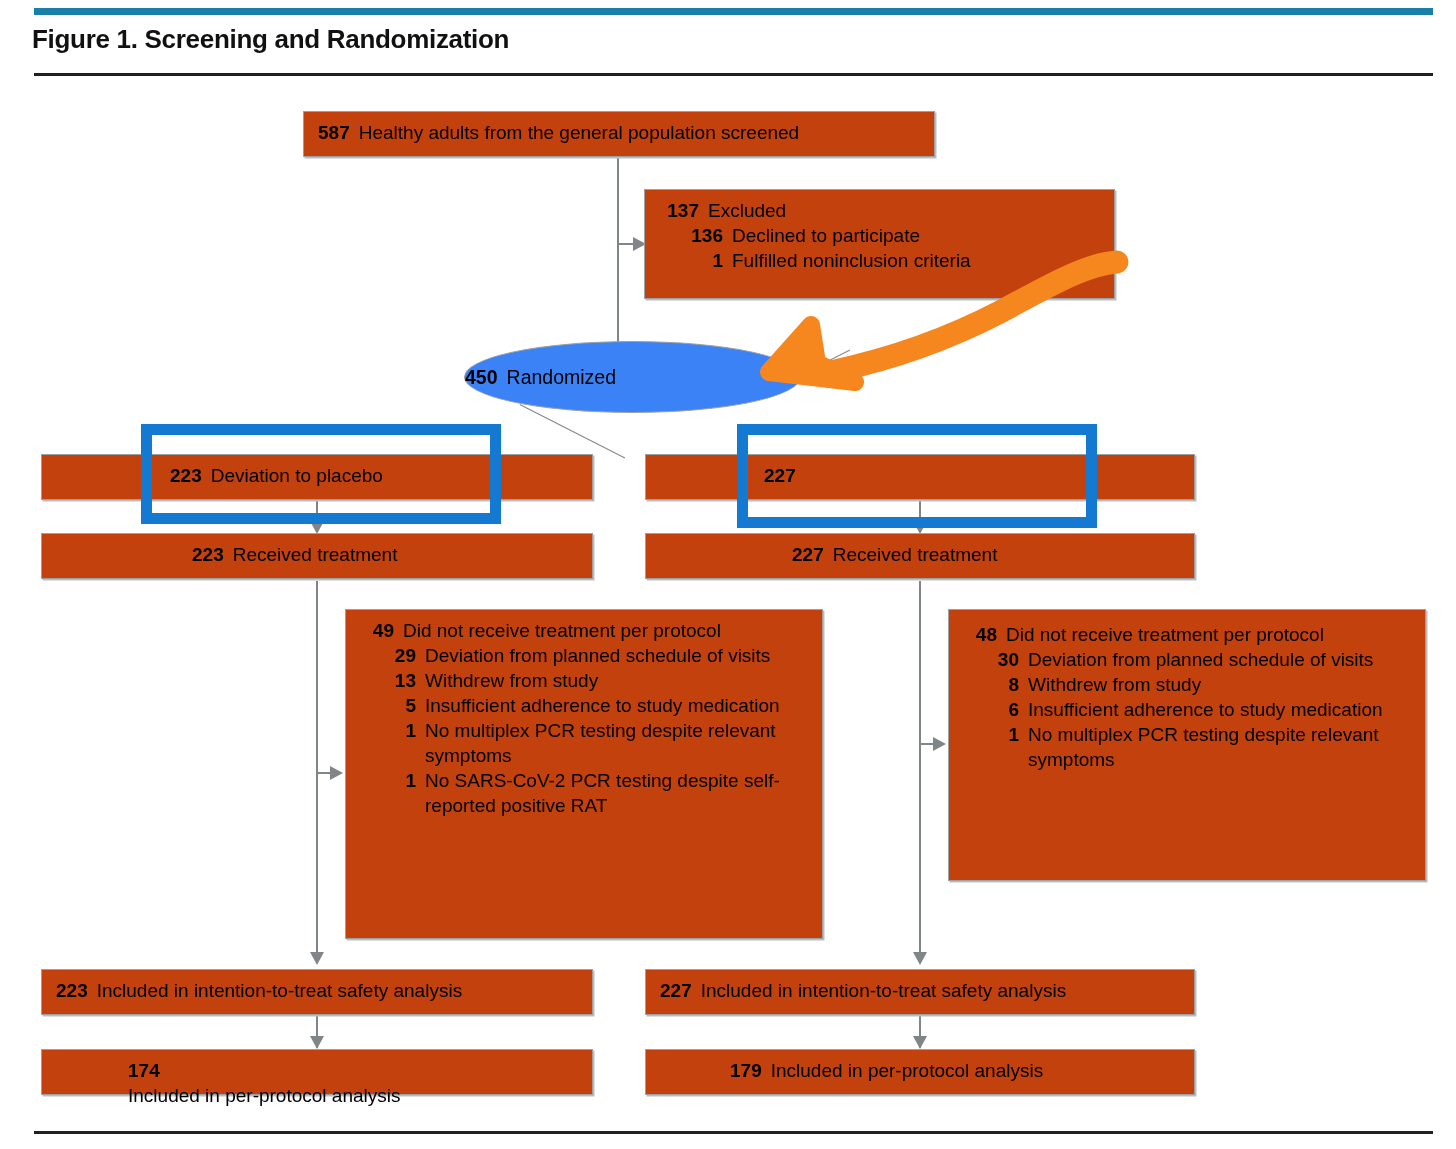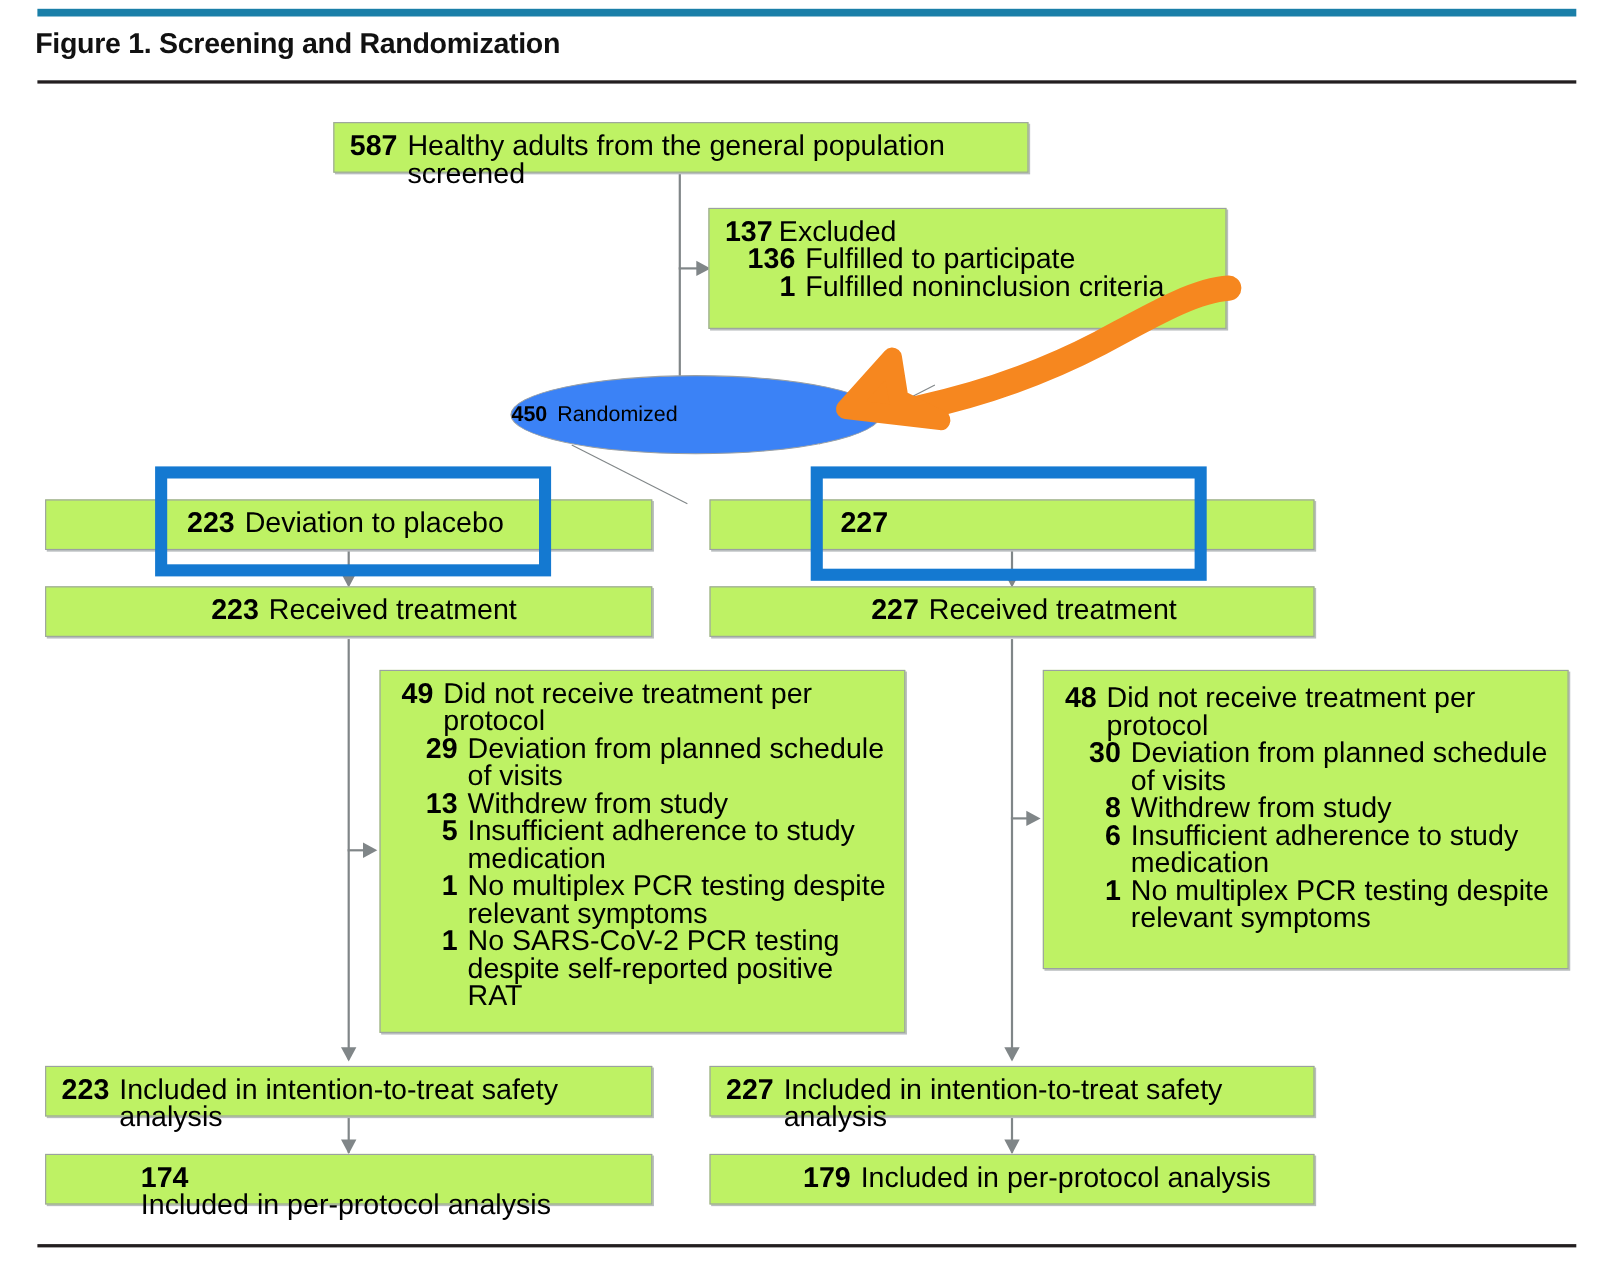--- a/index.html
+++ b/index.html
@@ -50,25 +50,25 @@
     top: 1131px;
     width: 1399px;
     height: 3px;
     background: #231f20;
   }
 
   
   .node {
     position: absolute;
     box-sizing: border-box;
-    background: #bef264;
+    background: #c2410c;
     border: 1px solid #9ba0a3;
     box-shadow: 1.5px 1.5px 0 0 #b9bdbf;
     color: #000000;
-    font-size: 26px;
+    font-size: 19px;
     line-height: 25px;
   }
   .node .pad {
     padding: 8px 14px;
   }
   .ellipse {
     position: absolute;
     box-sizing: border-box;
     background: #3b82f6;
     border: 1px solid #9ba0a3;
@@ -192,21 +192,21 @@
 </div>
 
 <div class="node" style="left:644px; top:189px; width:471px; height:110px;">
   <div class="pad">
     <div class="line">
       <span class="num" style="width:40px;">137</span>
       <span class="txt">Excluded</span>
     </div>
     <div class="line sub">
       <span class="num" style="width:50px;">136</span>
-      <span class="txt">Fulfilled to participate</span>
+      <span class="txt">Declined to participate</span>
     </div>
     <div class="line sub">
       <span class="num" style="width:50px;">1</span>
       <span class="txt">Fulfilled noninclusion criteria</span>
     </div>
   </div>
 </div>
 
 <div class="ellipse" style="left:464px; top:341px; width:337px; height:72px;">
   <div class="line">

